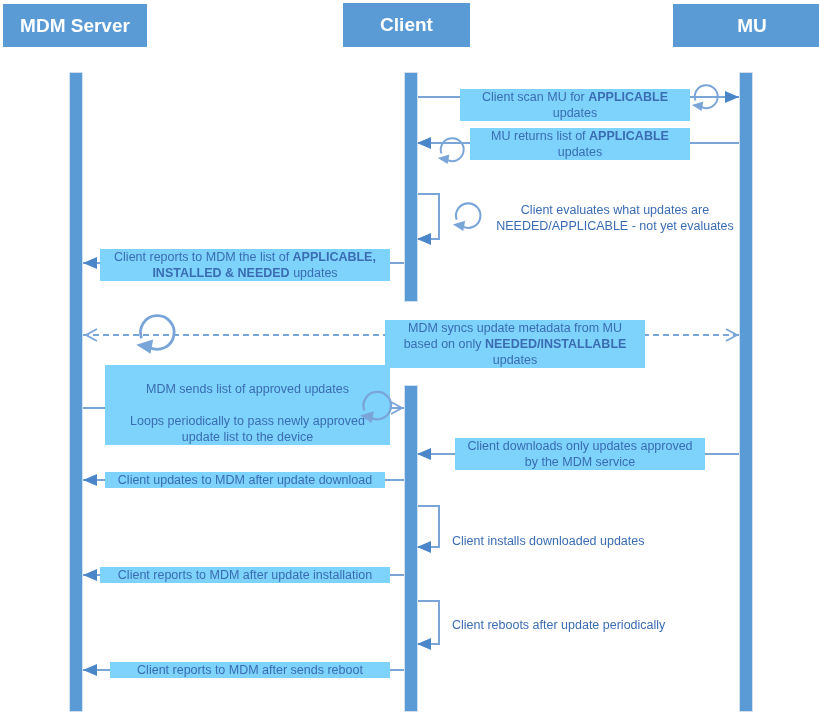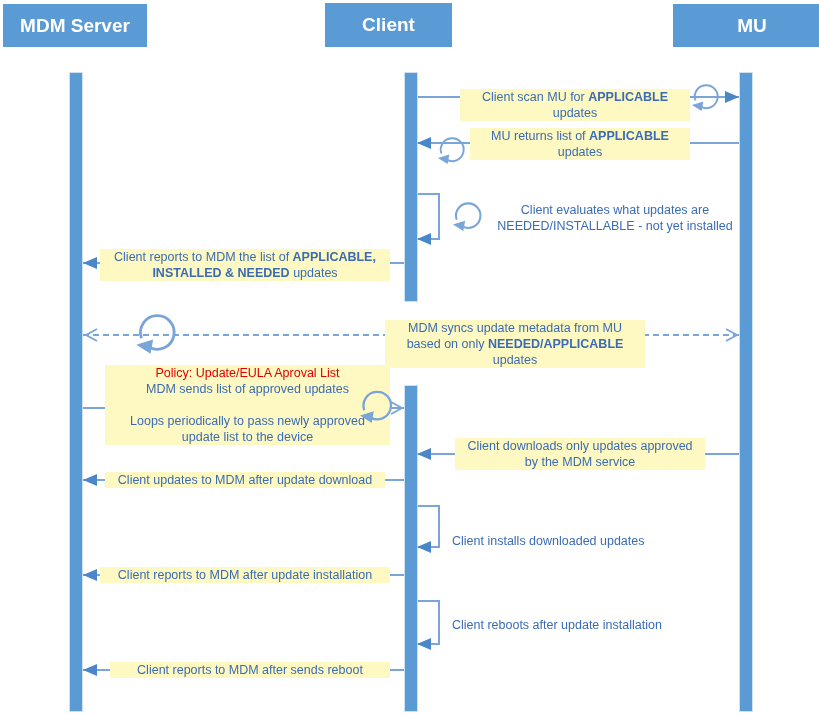--- a/index.html
+++ b/index.html
@@ -20,21 +20,21 @@
   .hline {
     position:absolute; height:0; border-top:2px solid #7aa5d8; z-index:1;
   }
   .hline.dashed { border-top:2px dashed #7aa5d8; }
   .selfrect {
     position:absolute; border:2px solid #7aa5d8; border-left:none;
     background:transparent; z-index:1;
   }
   .msg {
     position:absolute; color:#3b6cb3; font-size:12.5px; line-height:16px;
-    text-align:center; background:#fef9c3; z-index:3;
+    text-align:center; background:#7dd3fc; z-index:3;
   }
   .msg.nobg { background:transparent; }
   .msg.leftalign { text-align:left; }
   .msg b { font-weight:bold; }
   .msg .red { color:#e00000; }
   .arrL {
     position:absolute; width:0; height:0; z-index:4;
     border-top:6px solid transparent; border-bottom:6px solid transparent;
     border-right:14px solid #4a86c8;
   }
@@ -57,21 +57,21 @@
     <polyline points="13,2 2,8 13,14" fill="none" stroke="#7aa5d8" stroke-width="1.8"></polyline>
   </symbol>
   <symbol id="openarrR" viewBox="0 0 16 16">
     <polyline points="3,2 14,8 3,14" fill="none" stroke="#7aa5d8" stroke-width="1.8"></polyline>
   </symbol>
 </svg>
 
 <div class="canvas">
 
   <div class="actor" style="left:3px;top:4px;width:144px;height:43px">MDM Server</div>
-  <div class="actor" style="left:325px;top:3px;width:127px;height:44px">Client</div>
+  <div class="actor" style="left:343px;top:3px;width:127px;height:44px">Client</div>
   <div class="actor" style="left:673px;top:4px;width:158px;height:43px">MU</div>
 
   <div class="bar" style="left:69px;top:72px;height:640px"></div>
   <div class="bar" style="left:404px;top:72px;height:230px"></div>
   <div class="bar" style="left:404px;top:385px;height:327px"></div>
   <div class="bar" style="left:739px;top:72px;height:640px"></div>
 
   <div class="hline" style="left:417px;top:96px;width:322px"></div>
   <div class="arrR" style="left:725px;top:91px"></div>
   <svg class="loop" style="left:691px;top:82px" width="30" height="30">
@@ -91,21 +91,21 @@
     <span>updates</span>
   </div>
 
   <div class="selfrect" style="left:417px;top:193px;width:23px;height:47px"></div>
   <div class="arrL" style="left:417px;top:233px"></div>
   <svg class="loop" style="left:452px;top:200px" width="32" height="32">
       <use href="#loopicon"></use>
     </svg>
   <div class="msg nobg" style="left:490px;top:202px;width:250px">
     <span>Client evaluates what updates are</span><br>
-    <span>NEEDED/INSTALLABLE - not yet installed</span>
+    <span>NEEDED/APPLICABLE - not yet evaluates</span>
   </div>
 
   <div class="hline" style="left:83px;top:262px;width:321px"></div>
   <div class="arrL" style="left:83px;top:257px"></div>
   <div class="msg" style="left:100px;top:249px;width:290px">
     <span>Client reports to MDM the list of </span><b>APPLICABLE,</b><br>
     <b>INSTALLED &amp; NEEDED</b><span> updates</span>
   </div>
 
   <div class="hline dashed" style="left:83px;top:334px;width:656px"></div>
@@ -113,32 +113,32 @@
       <use href="#openarrL"></use>
     </svg>
   <svg class="openarr" style="left:723px;top:327px" width="16" height="16">
       <use href="#openarrR"></use>
     </svg>
   <svg class="loop" style="left:135px;top:311px" width="44" height="44">
       <use href="#loopicon"></use>
     </svg>
   <div class="msg" style="left:385px;top:320px;width:260px">
     <span>MDM syncs update metadata from MU</span><br>
-    <span>based on only </span><b>NEEDED/APPLICABLE</b><span> updates</span>
+    <span>based on only </span><b>NEEDED/INSTALLABLE</b><span> updates</span>
   </div>
 
   <div class="hline" style="left:83px;top:407px;width:321px"></div>
   <svg class="openarr" style="left:388px;top:400px" width="16" height="16">
       <use href="#openarrR"></use>
     </svg>
   <svg class="loop" style="left:359px;top:388px" width="36" height="36">
       <use href="#loopicon"></use>
     </svg>
   <div class="msg" style="left:105px;top:365px;width:285px">
-    <span class="red">Policy: Update/EULA Aproval List</span><br>
+    <br>
     <span>MDM sends list of approved updates</span><br>
     <br>
     <span>Loops periodically to pass newly approved</span><br>
     <span>update list to the device</span>
   </div>
 
   <div class="hline" style="left:417px;top:453px;width:322px"></div>
   <div class="arrL" style="left:417px;top:448px"></div>
   <div class="msg" style="left:455px;top:438px;width:250px">
     <span>Client downloads only updates approved</span><br>
@@ -159,21 +159,21 @@
 
   <div class="hline" style="left:83px;top:574px;width:321px"></div>
   <div class="arrL" style="left:83px;top:569px"></div>
   <div class="msg" style="left:100px;top:567px;width:290px">
     <span>Client reports to MDM after update installation</span>
   </div>
 
   <div class="selfrect" style="left:417px;top:600px;width:23px;height:45px"></div>
   <div class="arrL" style="left:417px;top:638px"></div>
   <div class="msg nobg leftalign" style="left:452px;top:617px;width:260px">
-    <span>Client reboots after update installation</span>
+    <span>Client reboots after update periodically</span>
   </div>
 
   <div class="hline" style="left:83px;top:669px;width:321px"></div>
   <div class="arrL" style="left:83px;top:664px"></div>
   <div class="msg" style="left:110px;top:662px;width:280px">
     <span>Client reports to MDM after sends reboot</span>
   </div>
 
 </div>
 

